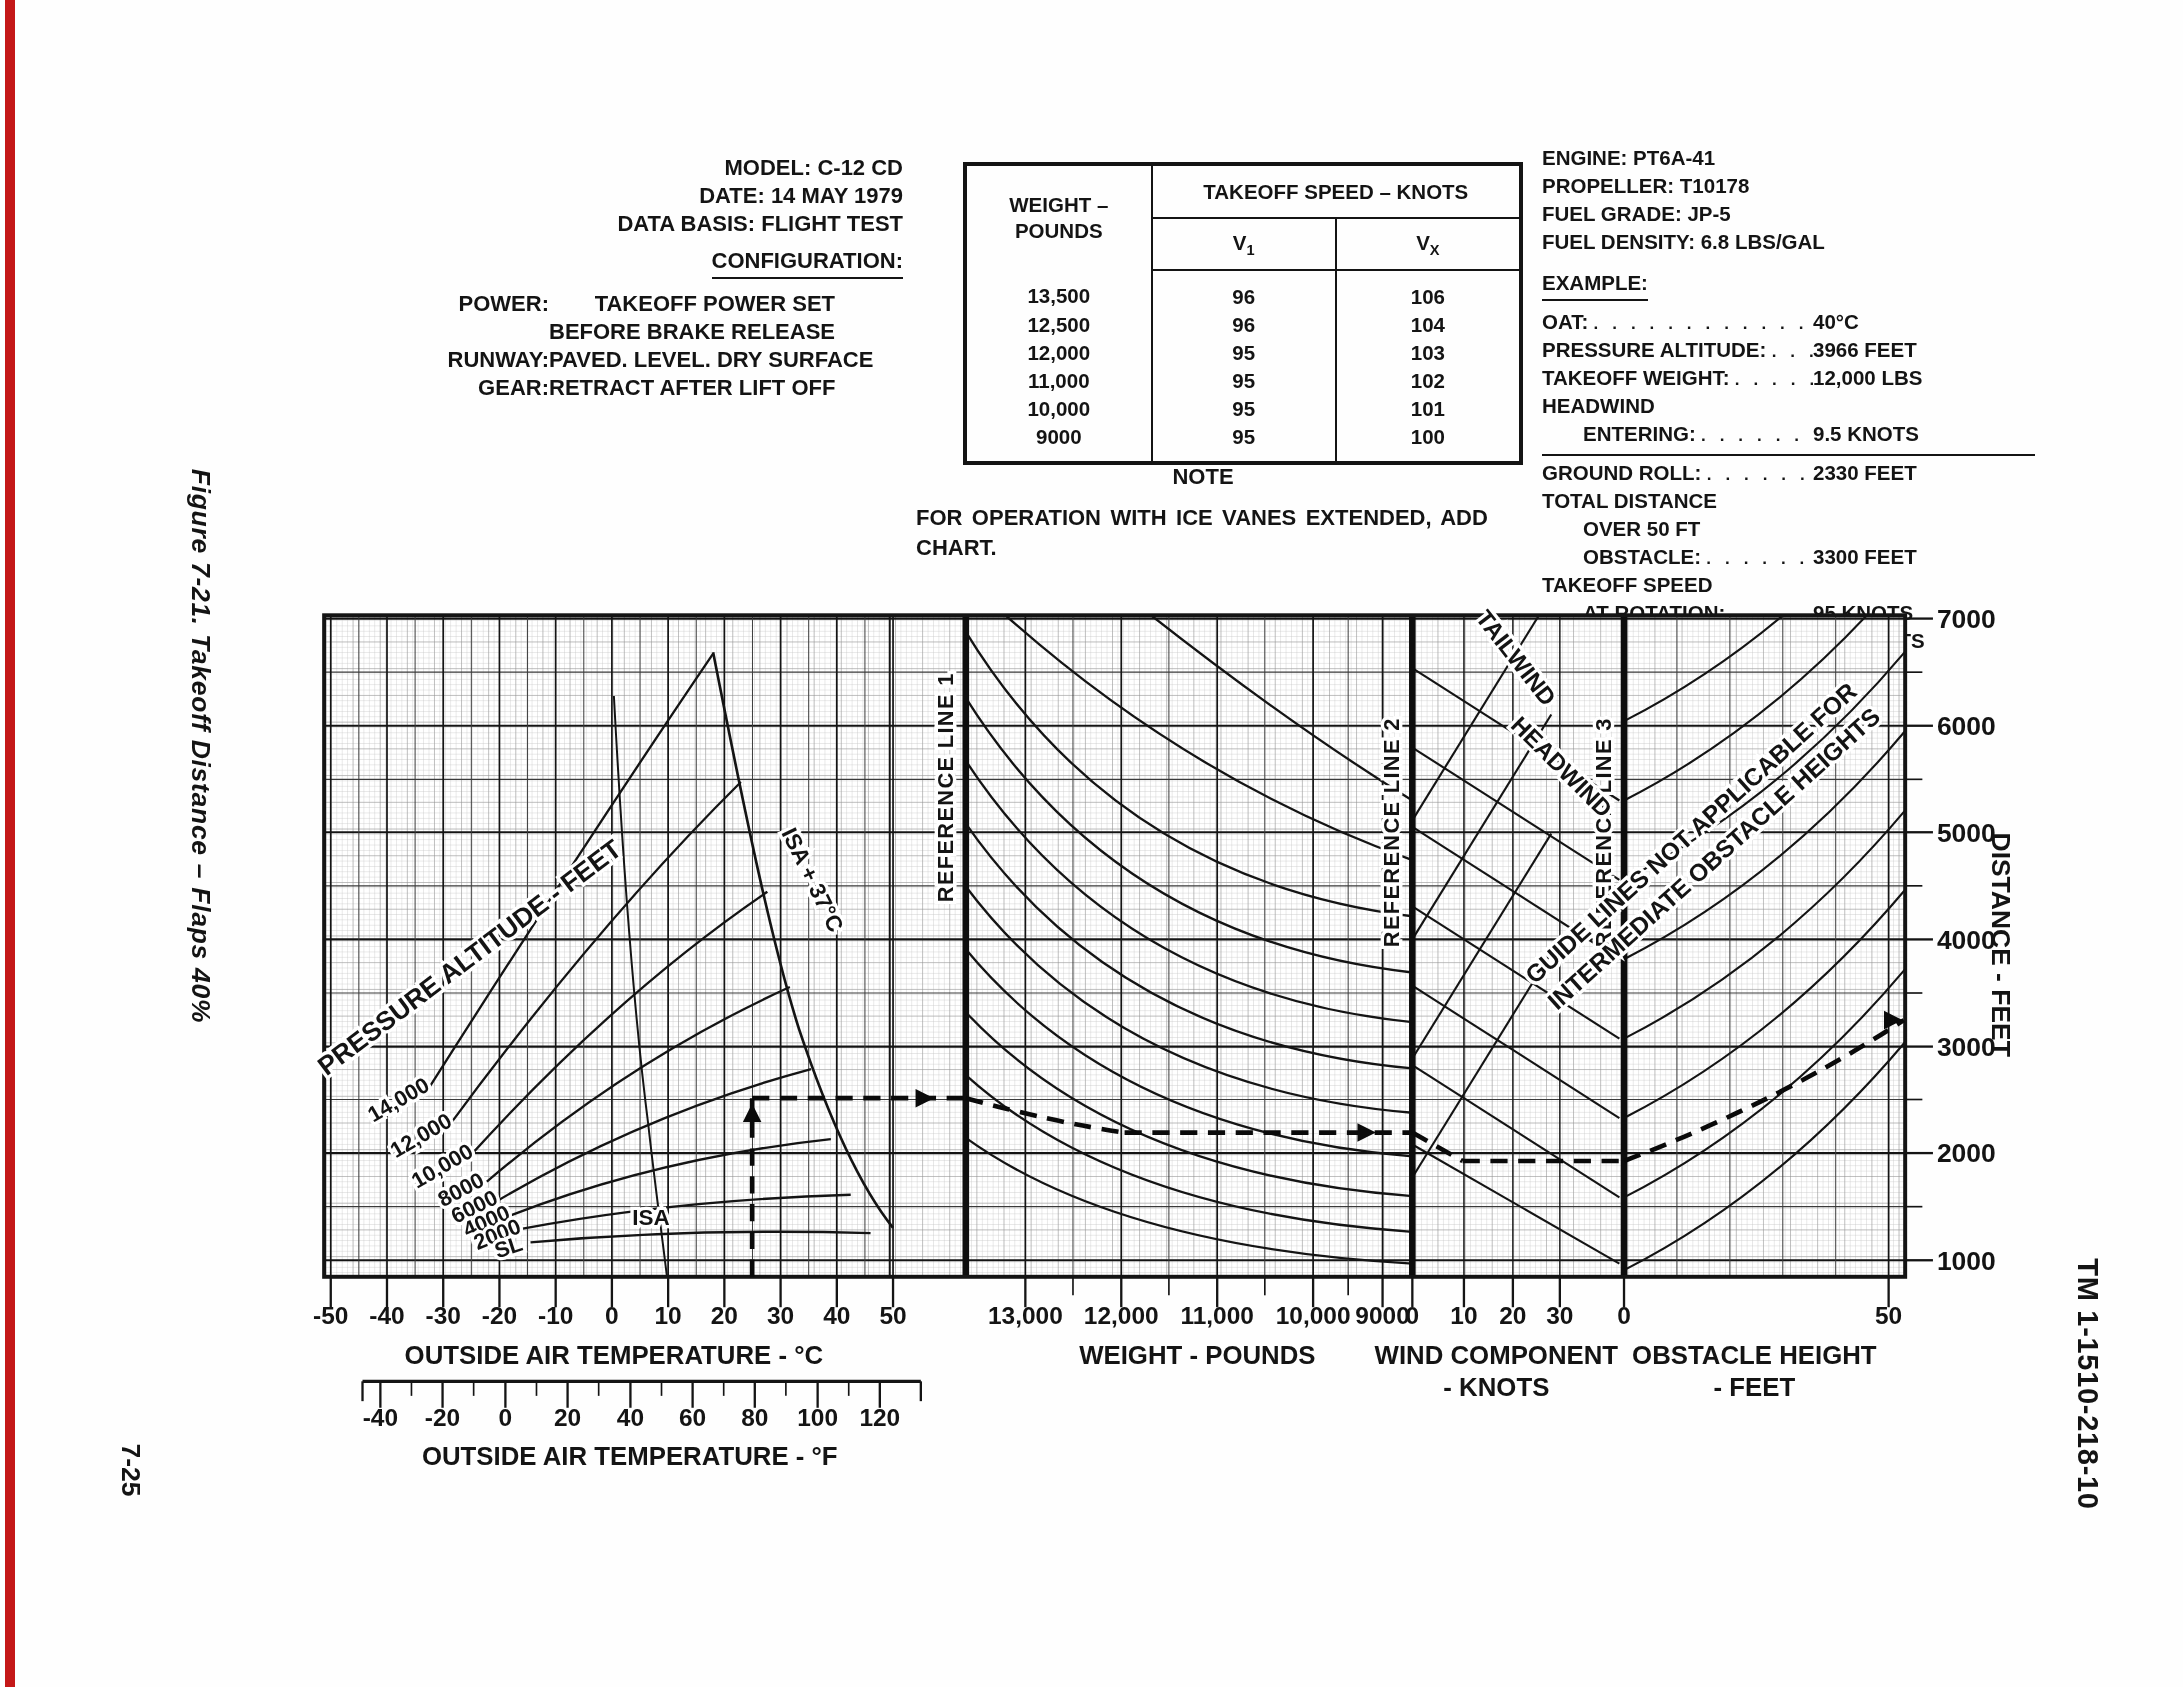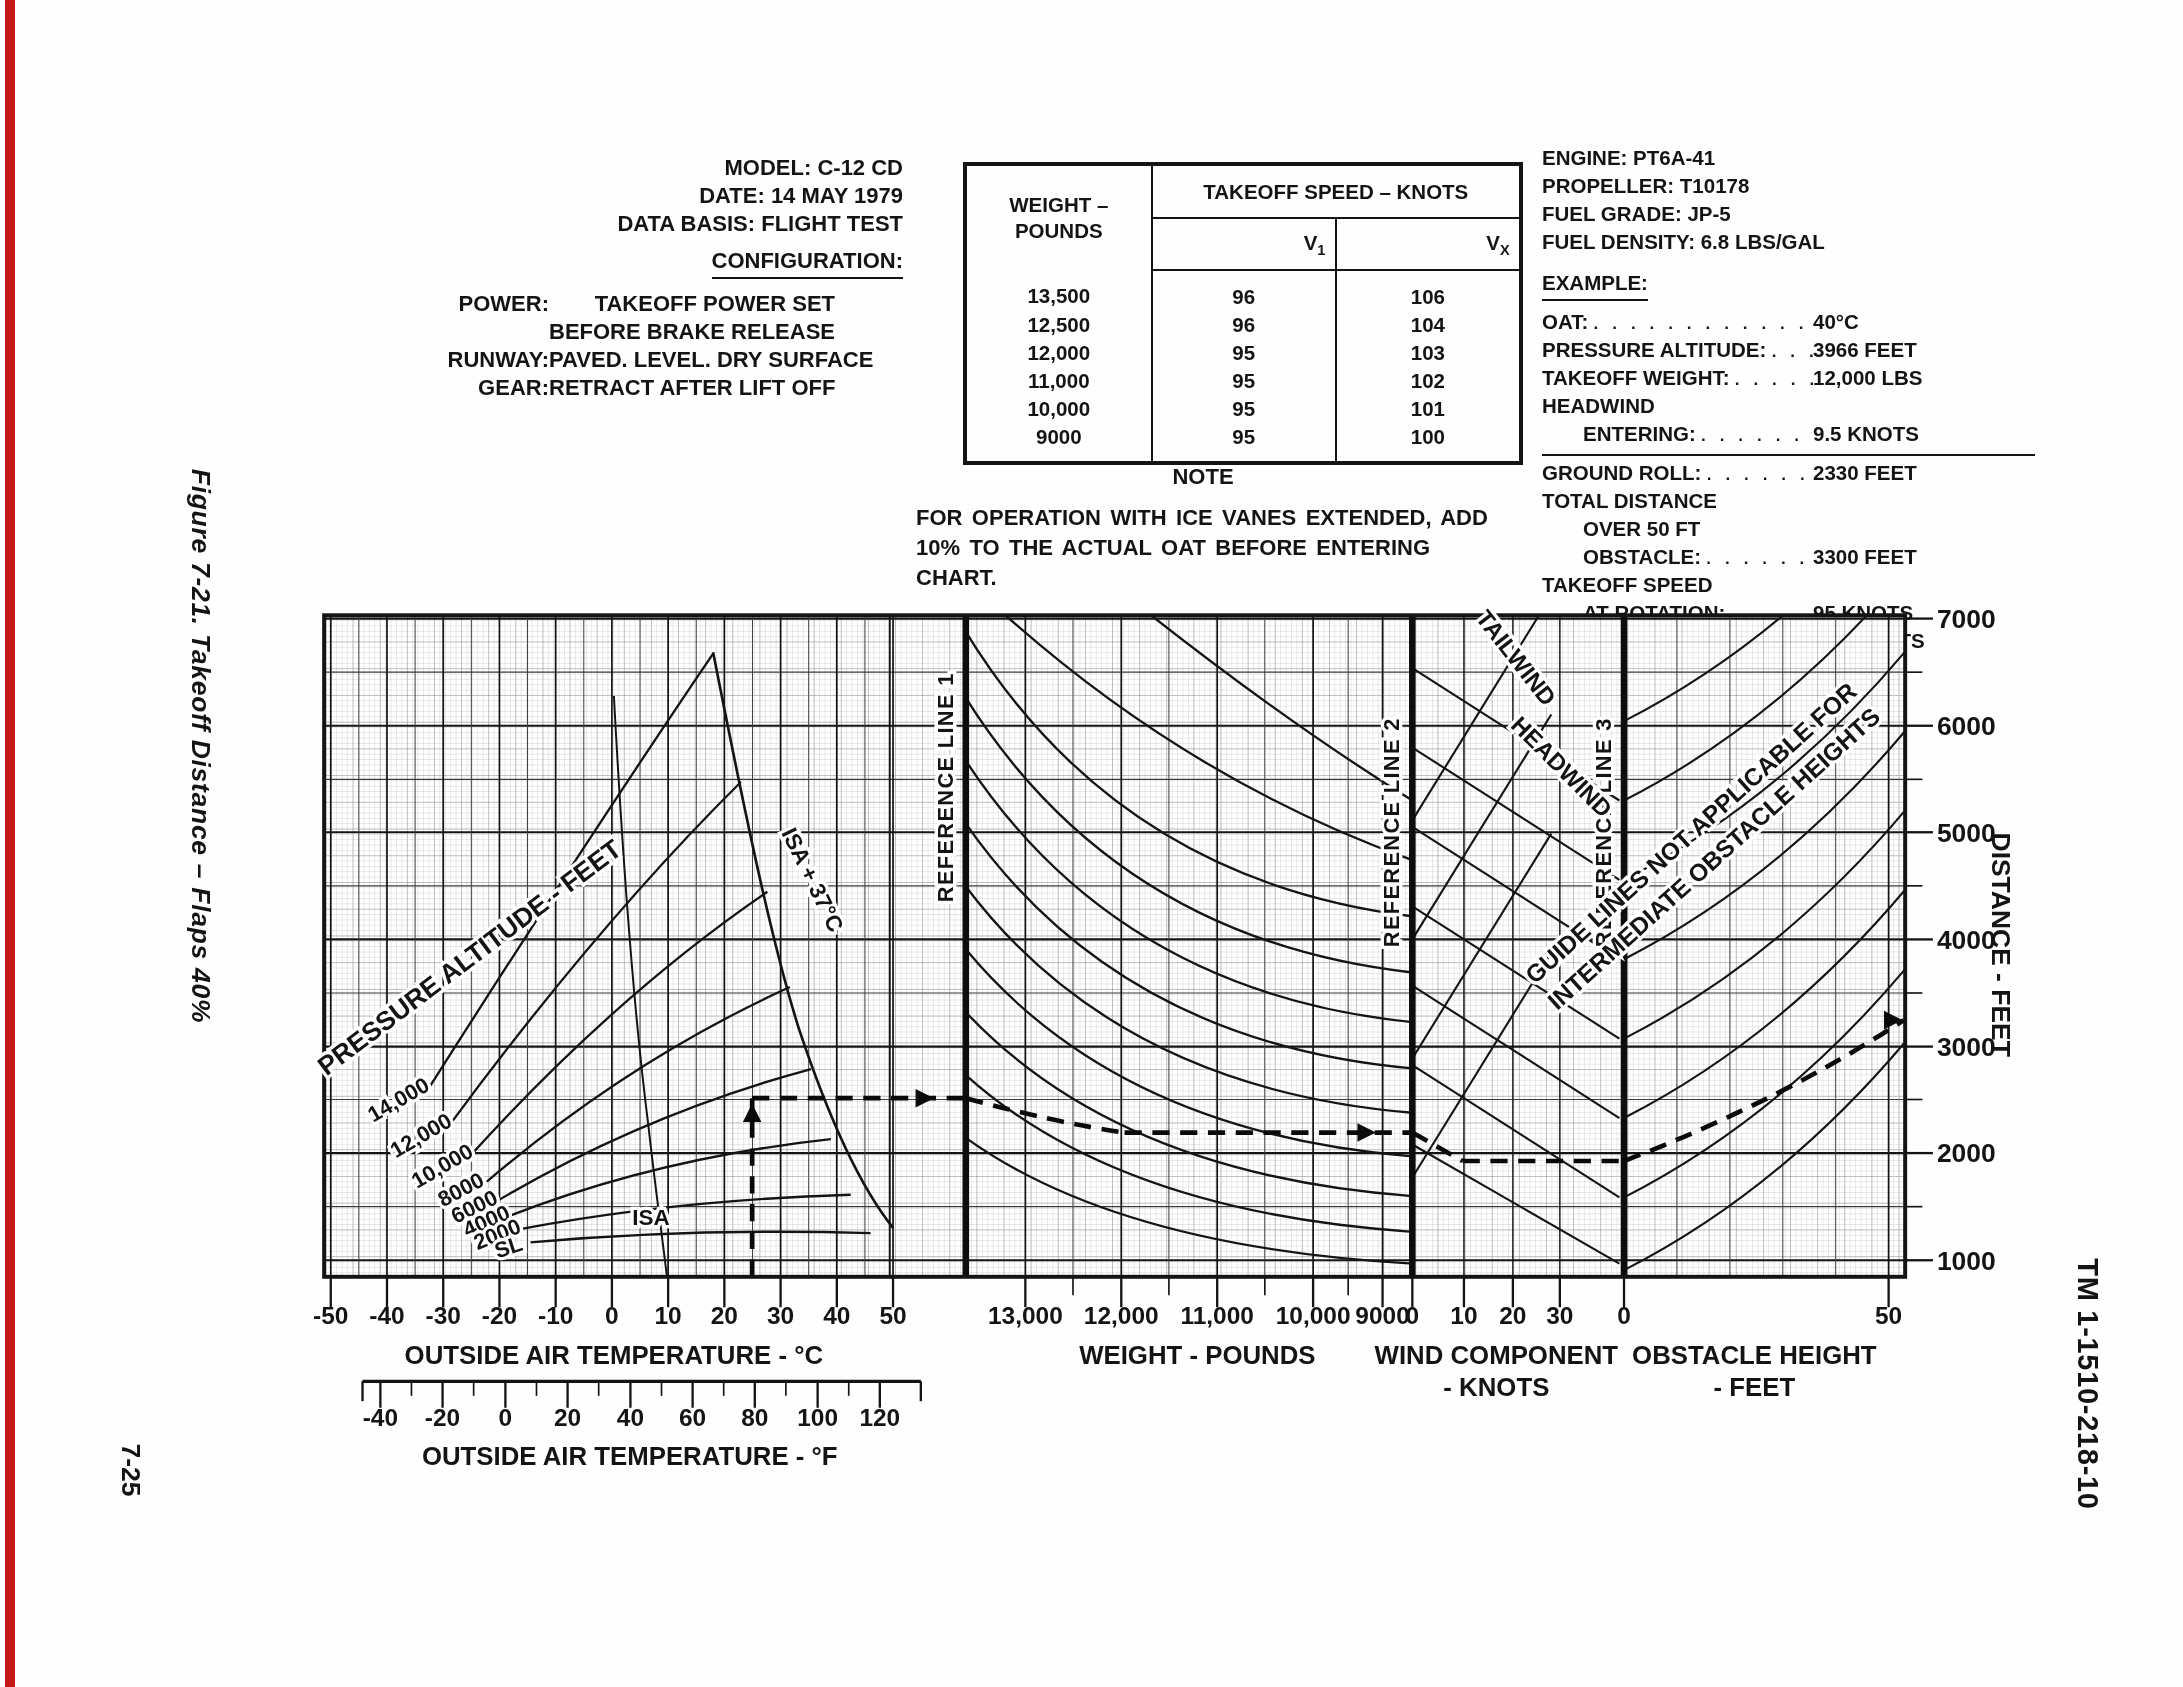--- a/index.html
+++ b/index.html
@@ -21,21 +21,21 @@
   #cfg-rows{margin-top:10.6px;}
   .cfg-row{display:flex;}
   .cfg-lbl{width:241px;flex:none;}
   .cfg-val{white-space:pre-line;}
 
   
   #speed-table{position:absolute;left:963px;top:162px;border-collapse:collapse;border:4px solid #141414;font-size:20.5px;table-layout:fixed;}
   #speed-table th,#speed-table td{border-left:2.6px solid #141414;border-right:2.6px solid #141414;text-align:center;}
   #speed-table thead th{padding:6.6px 9.3px;}
   #speed-table .spd-hdr{border-bottom:2px solid #141414;height:38px;}
-  #speed-table .sub-hdr th{border-bottom:2.6px solid #141414;height:37px;text-align:right;}
+  #speed-table .sub-hdr th{border-bottom:2.6px solid #141414;height:37px;}
   #speed-table .w-hdr{width:165px;line-height:26.5px;}
   #speed-table tbody td{padding:2px 6.6px;width:169px;}
   #speed-table tbody tr:first-child td{padding-top:13.2px;}
   #speed-table tbody tr:last-child td{padding-bottom:12px;}
   #speed-table sub{font-size:14.6px;}
 
   
   #right-block{left:1542px;top:144px;width:493px;font-size:20.5px;line-height:28px;}
   #right-block .ex-head{display:inline-block;margin-top:13.2px;border-bottom:2.6px solid #141414;padding-bottom:2px;}
   #example-rows{margin-top:6.6px;}
@@ -190,21 +190,20 @@
         <span class="ex-dots">. . . . . . . . . . . . . . . . . . . . . . . . . . . . . . . . . . </span>
         <span class="ex-val">102 KNOTS</span>
       </div>
     </div>
 </section>
 
 <section class="abs" id="note">
   <div class="note-head">NOTE</div>
   <div id="note-lines">
       <div class="note-ln">FOR OPERATION WITH ICE VANES EXTENDED, ADD</div>
-      <div class="note-ln">10% TO THE ACTUAL OAT BEFORE ENTERING</div>
       <div class="note-ln">CHART.</div>
     </div>
 </section>
 
 <svg id="chart" width="2183" height="1687" viewBox="0 0 3300 2550">
     <defs>
       <pattern id="pf" width="8.2" height="8.08" patternUnits="userSpaceOnUse">
         <path d="M 8.2 0 L 0 0 0 8.08" fill="none" stroke="#c3c3c3" stroke-width="1.1"></path>
       </pattern>
       <pattern id="pm" width="41" height="40.4" patternUnits="userSpaceOnUse">

